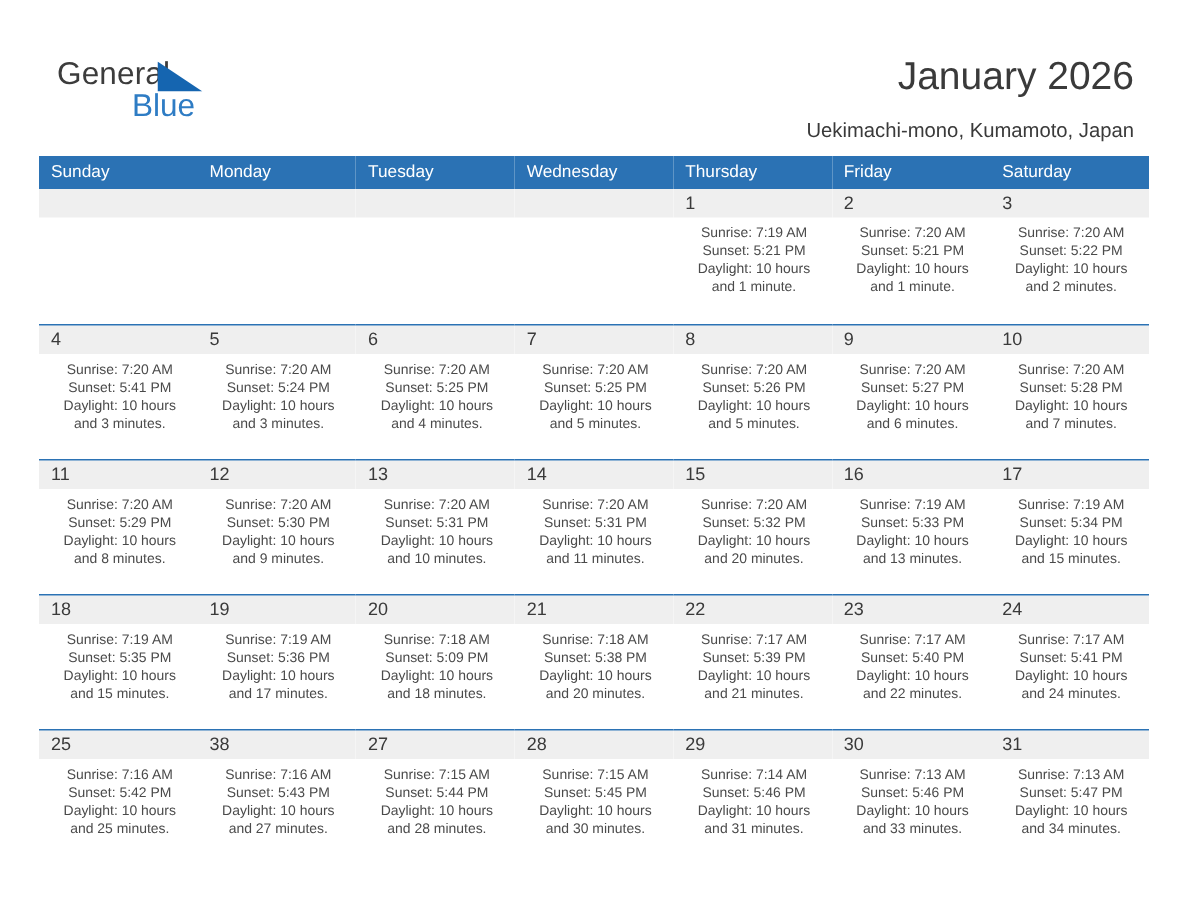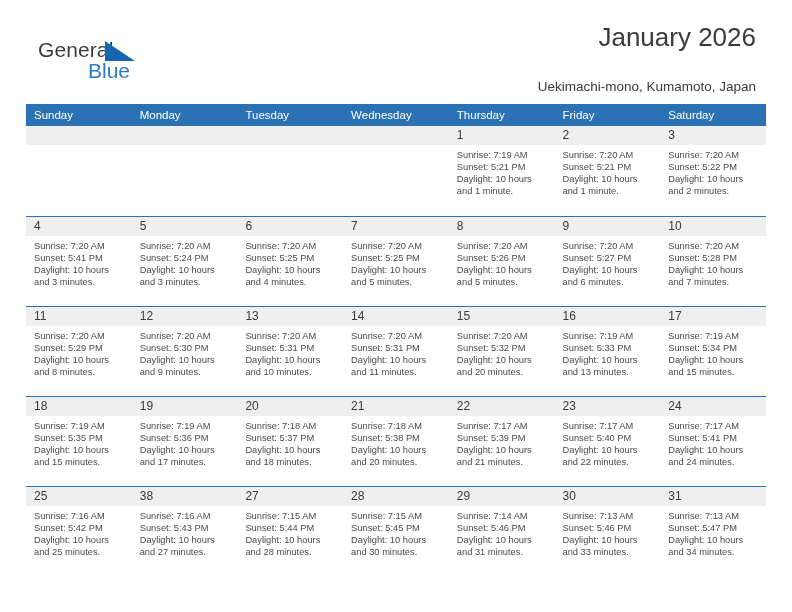--- a/index.html
+++ b/index.html
@@ -44,21 +44,21 @@
   .logo-blue {
     position: absolute;
     left: 50px; top: 21px;
     font-size: 21px;
     color: #2e7cc4;
     line-height: 23px;
     white-space: nowrap;
   }
   .title {
     position: absolute;
-    right: 36px; top: 22px;
+    right: 36px; top: 35px;
     font-size: 26px;
     color: #3a3a3a;
     text-align: right;
     white-space: nowrap;
   }
   .subtitle {
     position: absolute;
     right: 36px; top: 79px;
     font-size: 13.5px;
     color: #3a3a3a;
@@ -102,20 +102,21 @@
     padding: 3px 0 3px 8px;
     height: 19px;
     line-height: 13px;
   }
   .daynum.empty { color: transparent; }
   .info {
     padding: 4px 6px 0 8px;
     font-size: 9.3px;
     line-height: 12.1px;
     color: #4a4a4a;
+    text-align: center;
   }
   .info div { white-space: nowrap; }
 </style>
 </head>
 <body>
 
 <div id="page">
 
   <div class="header">
 
@@ -333,21 +334,21 @@
               <div>Sunrise: 7:19 AM</div>
               <div>Sunset: 5:36 PM</div>
               <div>Daylight: 10 hours</div>
               <div>and 17 minutes.</div>
             </div>
           </td>
           <td>
             <div class="daynum">20</div>
             <div class="info">
               <div>Sunrise: 7:18 AM</div>
-              <div>Sunset: 5:37 PM</div>
+              <div>Sunset: 5:09 PM</div>
               <div>Daylight: 10 hours</div>
               <div>and 18 minutes.</div>
             </div>
           </td>
           <td>
             <div class="daynum">21</div>
             <div class="info">
               <div>Sunrise: 7:18 AM</div>
               <div>Sunset: 5:38 PM</div>
               <div>Daylight: 10 hours</div>

